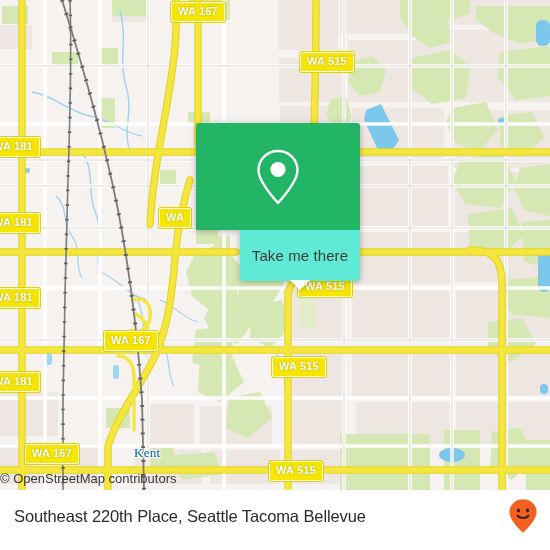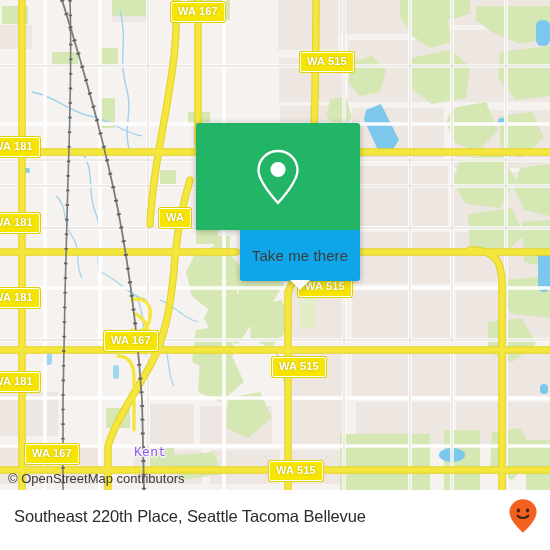--- a/index.html
+++ b/index.html
@@ -33,23 +33,23 @@
   }
   #map-svg {
     position: absolute;
     left: 0; top: 0;
     display: block;
   }
 
   
   .place-label {
     position: absolute;
-    font-family: Liberation Mono, monospace;
+    font-family: Liberation Serif, serif;
     font-size: 13px;
-    color: #8b5cf6;
+    color: #0369a1;
     letter-spacing: .3px;
     white-space: nowrap;
     text-shadow:
       -1.5px 0 #f7f4f1, 1.5px 0 #f7f4f1,
       0 -1.5px #f7f4f1, 0 1.5px #f7f4f1,
       -1px -1px #f7f4f1, 1px -1px #f7f4f1,
       -1px 1px #f7f4f1, 1px 1px #f7f4f1;
     pointer-events: none;
   }
 
@@ -67,21 +67,21 @@
     line-height: 1;
     padding: 3px 6px 4px 6px;
     white-space: nowrap;
     letter-spacing: .2px;
     text-shadow: 0 0 2px rgba(120,110,0,.55);
   }
 
   
   #attribution {
     position: absolute;
-    left: 8px;
+    left: 0;
     bottom: 4px;
     font-family: "Liberation Sans", sans-serif;
     font-size: 13px;
     color: #3a3a3a;
     white-space: nowrap;
   }
 
   
   #callout {
     position: absolute;
@@ -93,21 +93,21 @@
   #callout-green {
     background: #22b566;
     height: 107px;
     border-top-left-radius: 3px;
     border-top-right-radius: 3px;
     display: flex;
     align-items: center;
     justify-content: center;
   }
   #callout-bar {
-    background: #0ea5e9;
+    background: #5eead4;
     height: 51px;
     border-bottom-left-radius: 3px;
     border-bottom-right-radius: 3px;
     display: flex;
     align-items: center;
     justify-content: center;
     position: relative;
     margin-left: 44px;
   }
   #callout-label {

